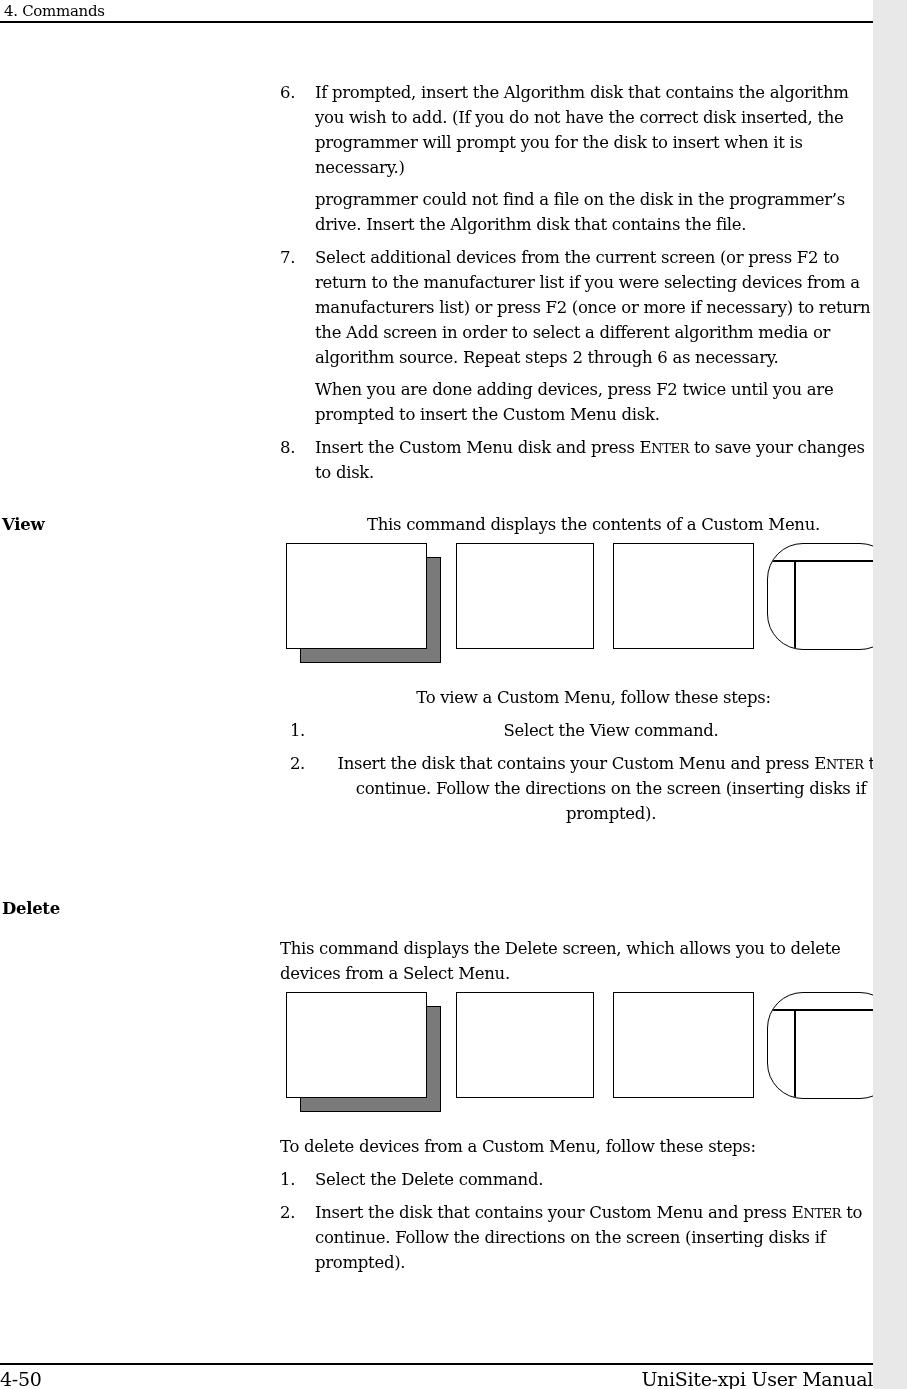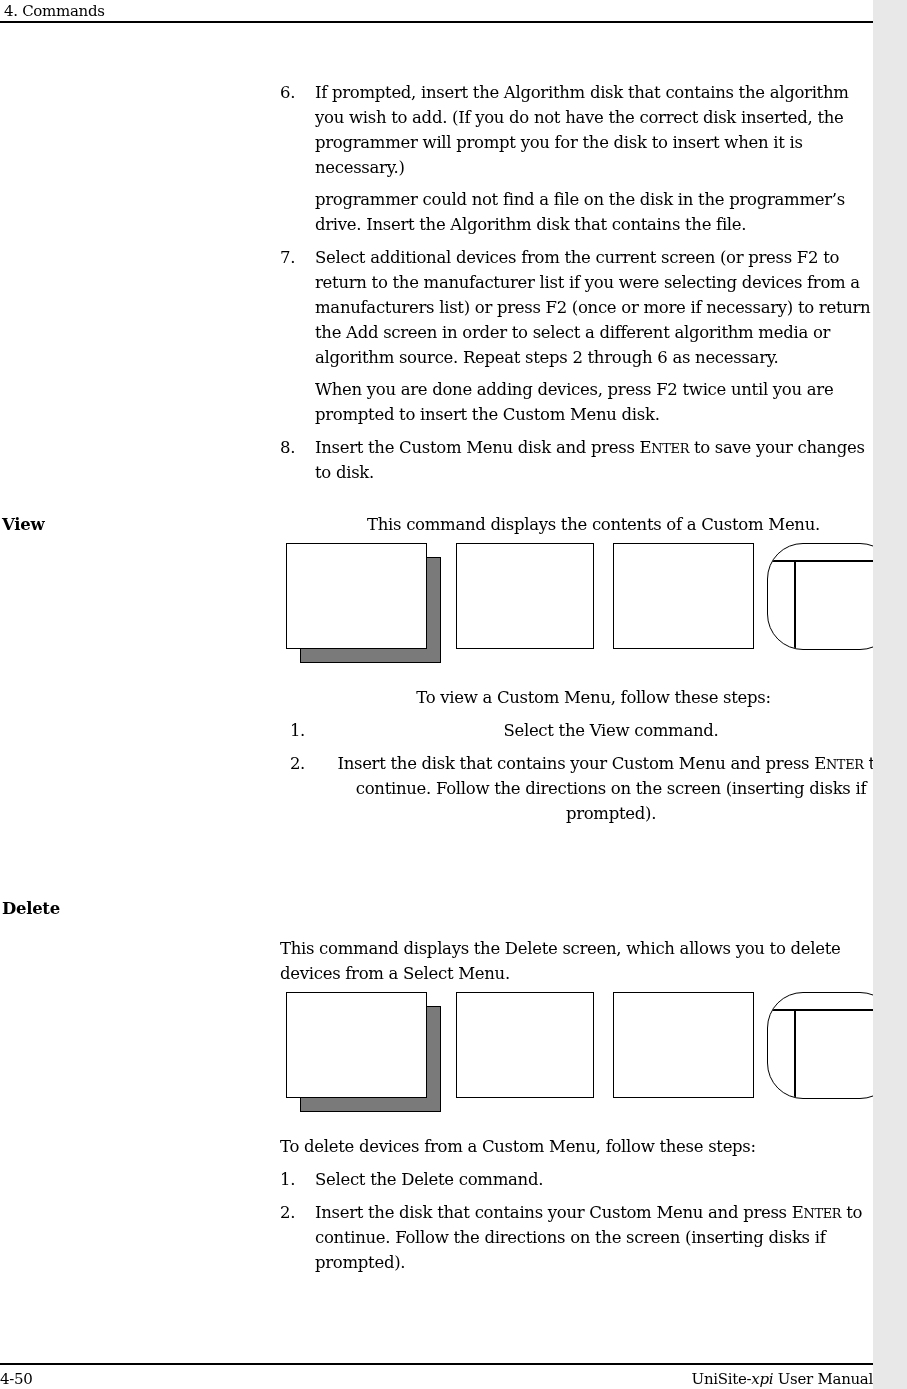--- a/index.html
+++ b/index.html
@@ -5,31 +5,31 @@
   html,body{margin:0;padding:0;background:#e8e8e8;}
   .page{
     position:relative;width:873px;height:1389px;background:var(--paper,#fff);
     font-family:"DejaVu Serif", serif;font-size:16.5px;line-height:25px;
     letter-spacing:-0.3px;color:var(--ink,#000);overflow:hidden;
   }
   .header{position:absolute;top:0;left:0;right:0;height:21px;border-bottom:2px solid var(--ink,#000);}
   .header .title{position:absolute;left:4px;top:1px;font-size:15px;line-height:20px;}
   .footer{
     position:absolute;left:0;right:0;top:1363px;border-top:2px solid var(--ink,#000);
-    display:flex;justify-content:space-between;font-size:15px;padding-top:4px;line-height:20px;
+    display:flex;justify-content:space-between;font-size:19px;padding-top:4px;line-height:20px;
   }
   .col{position:absolute;left:280px;width:627px;}
   #main-steps{top:80px;}
   #view-body{top:512px;text-align:center;}
   #delete-body{top:936px;}
   .side-label{position:absolute;left:2px;font-weight:bold;line-height:25px;}
   #view-label{top:512px;}
   #delete-label{top:896px;}
   .b{font-weight:normal;}
-  .i{font-style:italic;}
+  .i{}
   .scr{font-size:0.78em;}
   .gap{display:inline-block;}
   .line{white-space:nowrap;height:25px;}
   .para + .para{margin-top:7px;}
   .li{display:flex;}
   #main-steps > .li + .li{margin-top:8px;}
   .steps-list .li{margin-top:8px;}
   .li .num{width:35px;flex:none;}
   .li-body{flex:1;}
   .steps-intro{margin-top:22px;}

